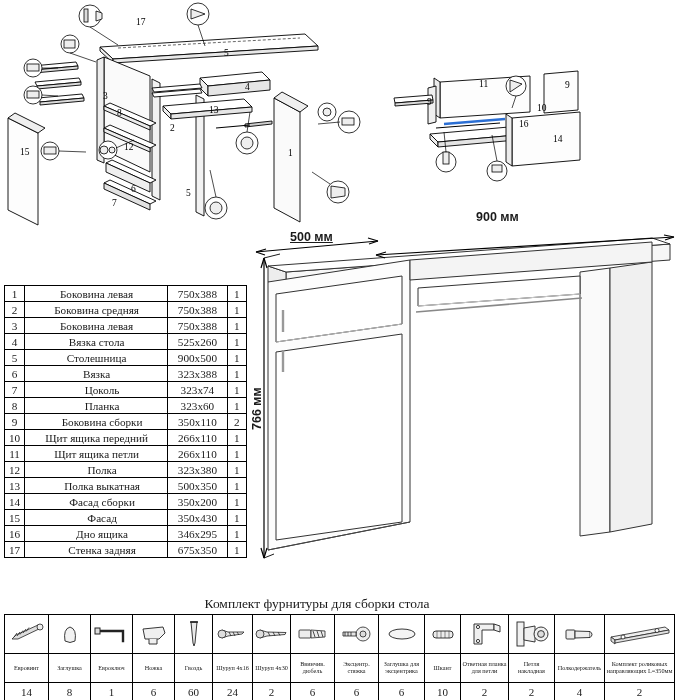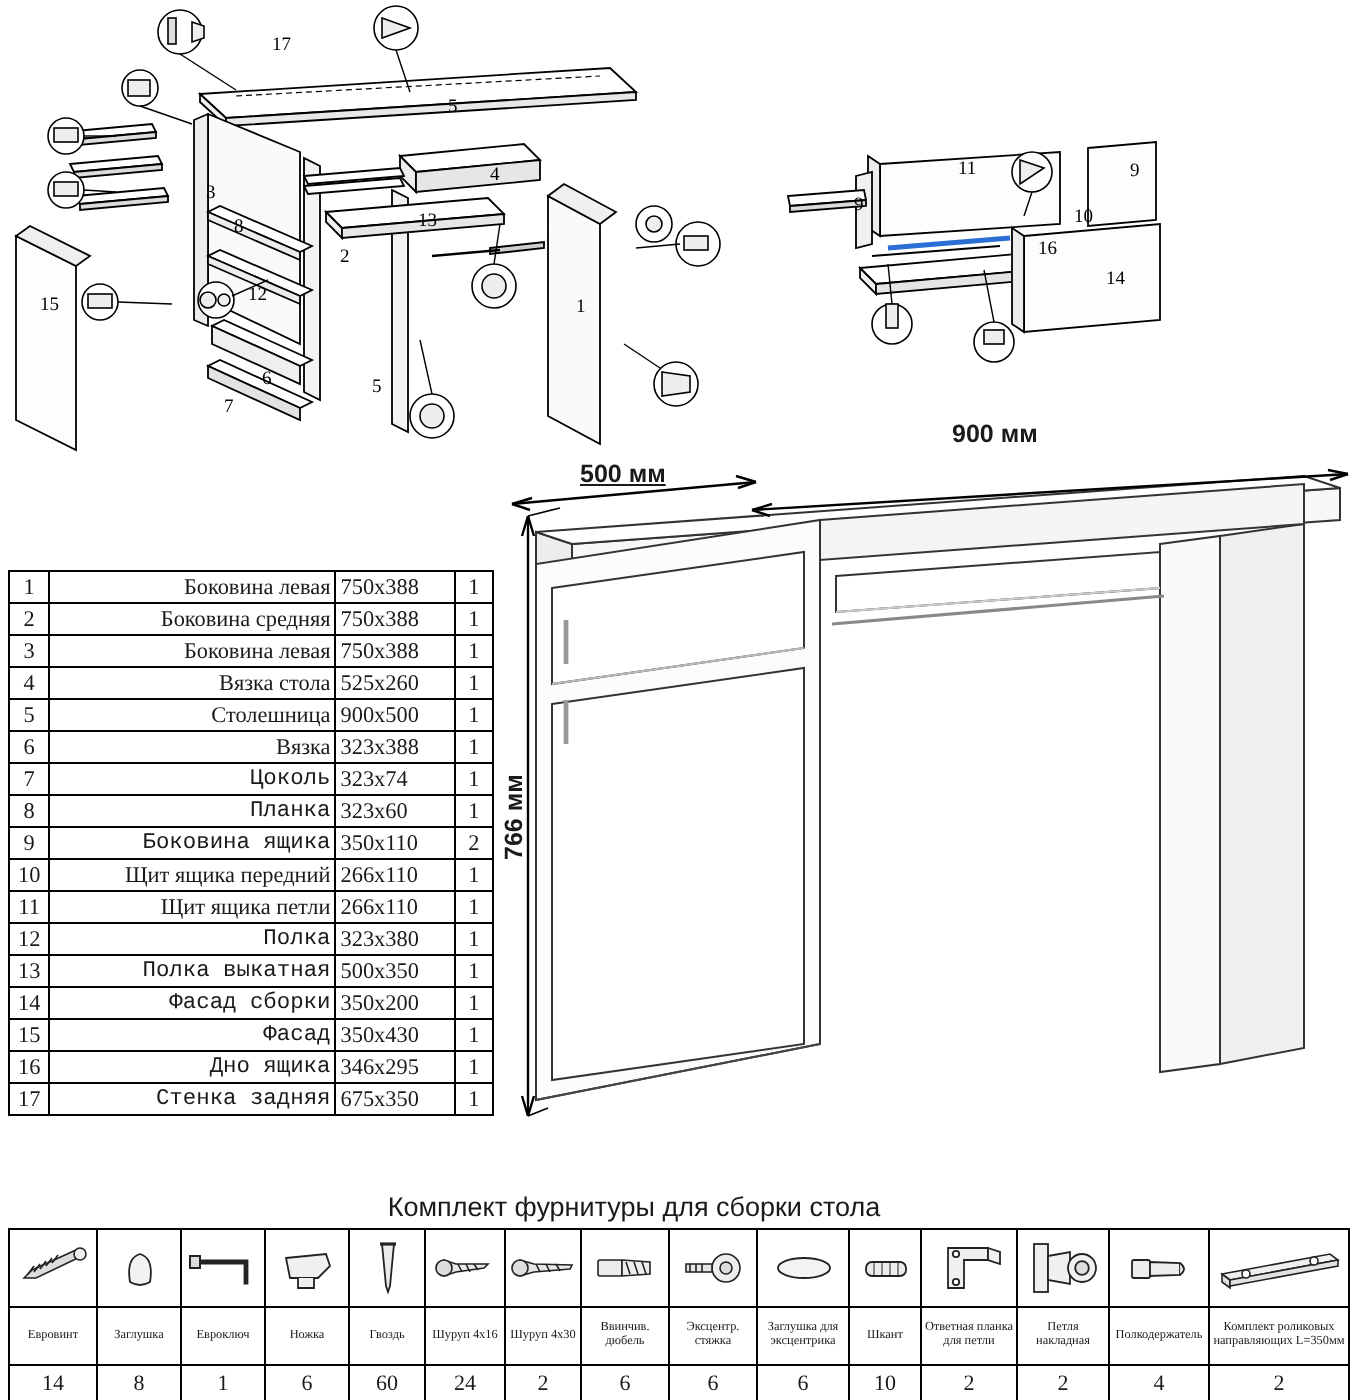--- a/index.html
+++ b/index.html
@@ -24,29 +24,29 @@
   .parts{position:absolute;left:4px;top:285px;width:243px;border-collapse:collapse;}
   .parts td{
     border:1px solid #000;
     font-size:11.2px;
     line-height:12px;
     height:15px;
     padding:0 2px;
     font-family:"Liberation Serif", serif;
   }
   .parts td.num{width:16px;text-align:center;}
-  .parts td.nm{width:142px;text-align:right;padding-left:3px;}
-  .parts td.dim{width:58px;}
+  .parts td.nm{width:142px;text-align:center;padding-left:3px;}
+  .parts td.dim{width:58px;text-align:center;}
   .parts td.qty{width:16px;text-align:center;}
-  .parts tr td.nm.ind{padding-left:14px;font-family:Liberation Mono, monospace;}
+  .parts tr td.nm.ind{padding-left:14px;}
 
   
   .kit-title{
     position:absolute;left:0;top:596px;width:634px;text-align:center;
-    font-size:13.5px;font-family:Liberation Sans, sans-serif;
+    font-size:13.5px;font-family:Liberation Serif, serif;
   }
   .kit{
     position:absolute;left:4px;top:614px;width:670px;
     border-collapse:collapse;table-layout:fixed;
   }
   .kit td{border:1px solid #000;text-align:center;vertical-align:middle;}
   .kit tr.icons td{height:38px;padding:0;}
   .kit tr.names td{height:26px;font-size:6.2px;line-height:6.6px;padding:1px;}
   .kit tr.counts td{height:15px;font-size:11px;}
 
@@ -325,21 +325,21 @@
           <td class="qty">1</td>
         </tr>
       <tr>
           <td class="num">8</td>
           <td class="nm ind">Планка</td>
           <td class="dim">323х60</td>
           <td class="qty">1</td>
         </tr>
       <tr>
           <td class="num">9</td>
-          <td class="nm ind">Боковина ящика</td>
+          <td class="nm ind">Боковина сборки</td>
           <td class="dim">350х110</td>
           <td class="qty">2</td>
         </tr>
       <tr>
           <td class="num">10</td>
           <td class="nm">Щит ящика передний</td>
           <td class="dim">266х110</td>
           <td class="qty">1</td>
         </tr>
       <tr>

